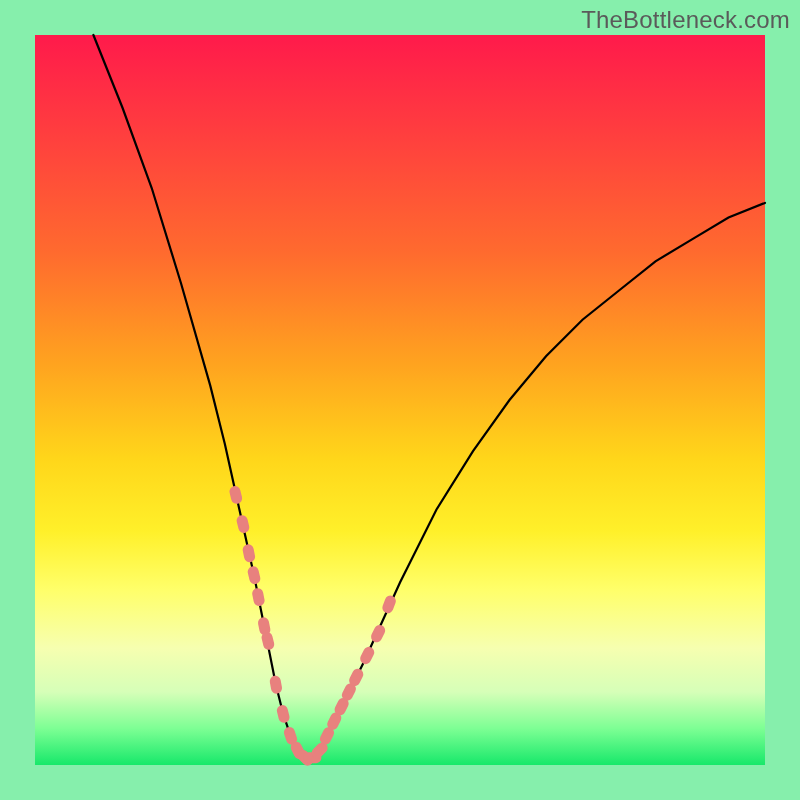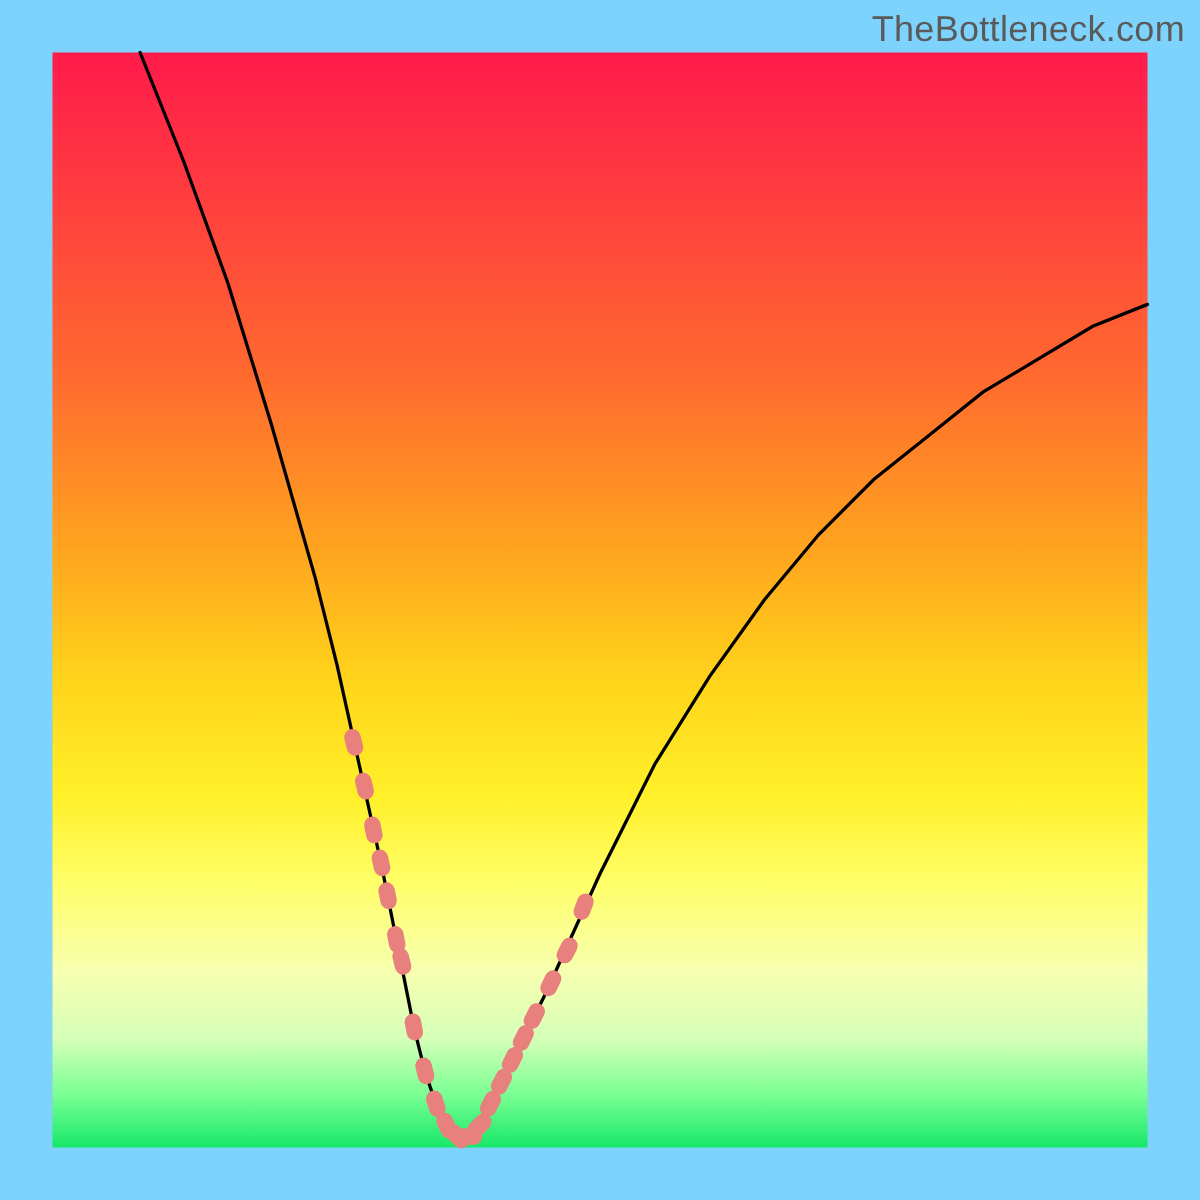--- a/index.html
+++ b/index.html
@@ -8,21 +8,21 @@
     width: 800px;
     height: 800px;
     background: #000;
     font-family: Arial, Helvetica, sans-serif;
     overflow: hidden;
   }
   .frame {
     position: absolute;
     left: 0; top: 0;
     width: 800px; height: 800px;
-    background: #7dd3fc;
+    background: #86efac;
   }
   .watermark {
     position: absolute;
     top: 6px;
     right: 10px;
     color: #5a5a5a;
     font-size: 24px;
     font-weight: 500;
     letter-spacing: 0.2px;
     user-select: none;

